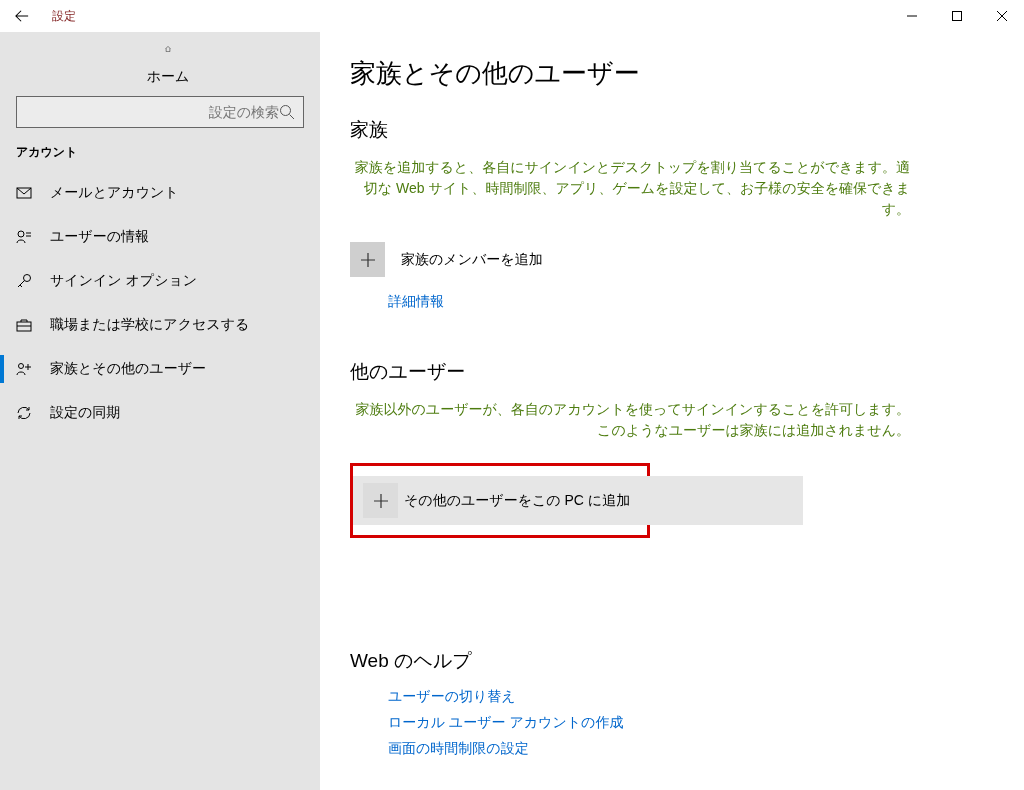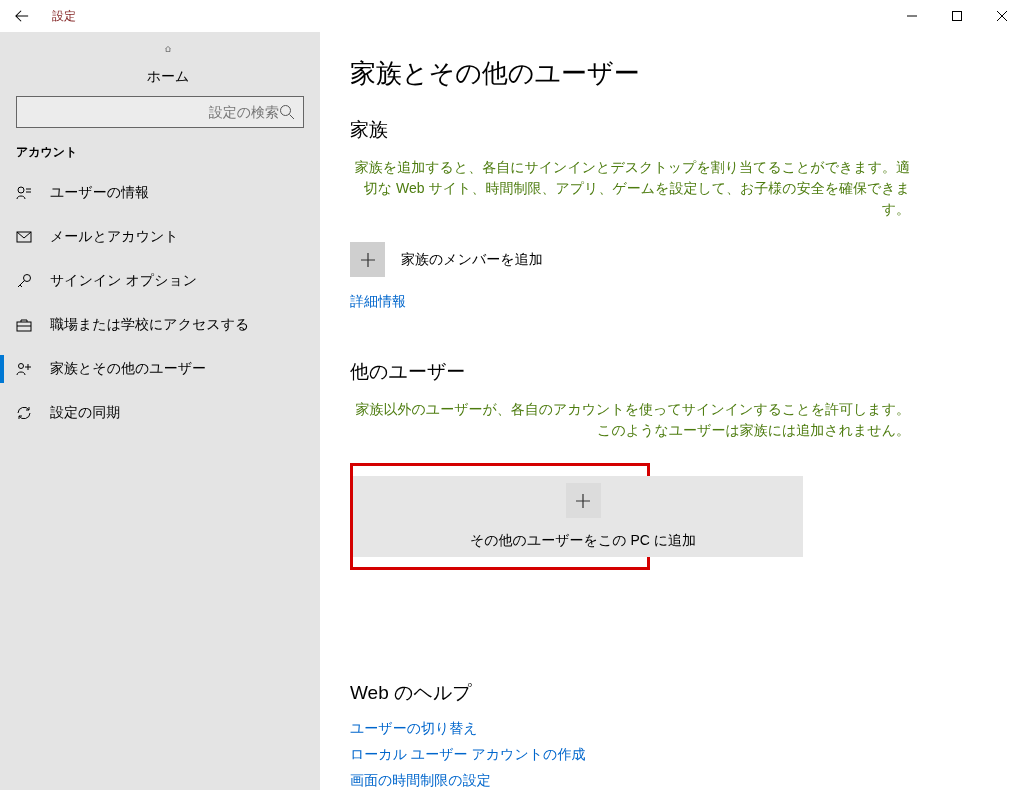--- a/index.html
+++ b/index.html
@@ -36,29 +36,29 @@
     .page-title { font-size: 26px; font-weight: 400; margin-bottom: 26px; }
     .sub-title { font-size: 19px; font-weight: 400; margin-bottom: 14px; }
     .desc { font-size: 14px; color: #4d7c0f; line-height: 1.5; margin-bottom: 22px; max-width: 560px; text-align: right; }
 
     .add-tile { display: flex; align-items: center; gap: 16px; padding: 0; margin-bottom: 16px; width: 450px; }
     .plus-box { width: 35px; height: 35px; background: #cfcfcf; display: flex; align-items: center; justify-content: center; }
     .plus-box.light { background: #dcdcdc; }
     .plus-box svg { width: 16px; height: 16px; }
     .add-label { font-size: 14px; }
 
-    .link { color: #0066cc; font-size: 14px; margin-bottom: 8px; display: block; }
+    .link { color: #0066cc; font-size: 14px; margin-bottom: 8px; display: block; margin-left: 38px; }
     .link-group { margin-top: 8px; }
 
     .spacer-lg { height: 40px; }
     .spacer-xl { height: 110px; }
     
     .hi-row { display:flex; align-items:center; }
     .hi-box { border:3px solid #d40000; padding:10px 0 10px 0; width: 300px;}
-    .hi-content { background:#e6e6e6; width:450px; display:flex; align-items:center; gap:14px; padding:7px 0 7px 10px;flex-direction:column;}
+    .hi-content { background:#e6e6e6; width:450px; display:flex; align-items:center; gap:6px; padding:7px 0 7px 10px;}
   </style>
 </head>
 <body>
 
 <div class="titlebar">
   <div class="titlebar-left">
     <div class="back-btn">
       <svg viewBox="0 0 16 16">
           <path d="M7 2 L1 8 L7 14 M1 8 L15 8" stroke="#000" stroke-width="1.2" fill="none"></path>
         </svg>
@@ -98,31 +98,31 @@
             <circle cx="6.5" cy="6.5" r="5" stroke="#555" fill="none"></circle>
             <path d="M10.5 10.5 L15 15" stroke="#555"></path>
           </svg>
       </div>
     </div>
 
     <div class="section-header">アカウント</div>
 
     <div class="nav-item">
       <svg class="nav-icon" viewBox="0 0 16 16">
+          <rect x="1" y="3" width="14" height="10" stroke="#000" fill="none"></rect>
+          <path d="M1 3 L8 9 L15 3" stroke="#000" fill="none"></path>
+        </svg>
+      <span>メールとアカウント</span>
+    </div>
+    <div class="nav-item">
+      <svg class="nav-icon" viewBox="0 0 16 16">
           <circle cx="5" cy="5" r="3" stroke="#000" fill="none"></circle>
           <path d="M1 14 C1 10 9 10 9 14 M10 4 H15 M10 7 H15" stroke="#000" fill="none"></path>
         </svg>
       <span>ユーザーの情報</span>
-    </div>
-    <div class="nav-item">
-      <svg class="nav-icon" viewBox="0 0 16 16">
-          <rect x="1" y="3" width="14" height="10" stroke="#000" fill="none"></rect>
-          <path d="M1 3 L8 9 L15 3" stroke="#000" fill="none"></path>
-        </svg>
-      <span>メールとアカウント</span>
     </div>
     <div class="nav-item">
       <svg class="nav-icon" viewBox="0 0 16 16">
           <circle cx="11" cy="5" r="3.5" stroke="#000" fill="none"></circle>
           <path d="M8.5 7.5 L2 14 M4 12 L6 14" stroke="#000" fill="none"></path>
         </svg>
       <span>サインイン オプション</span>
     </div>
     <div class="nav-item">
       <svg class="nav-icon" viewBox="0 0 16 16">

